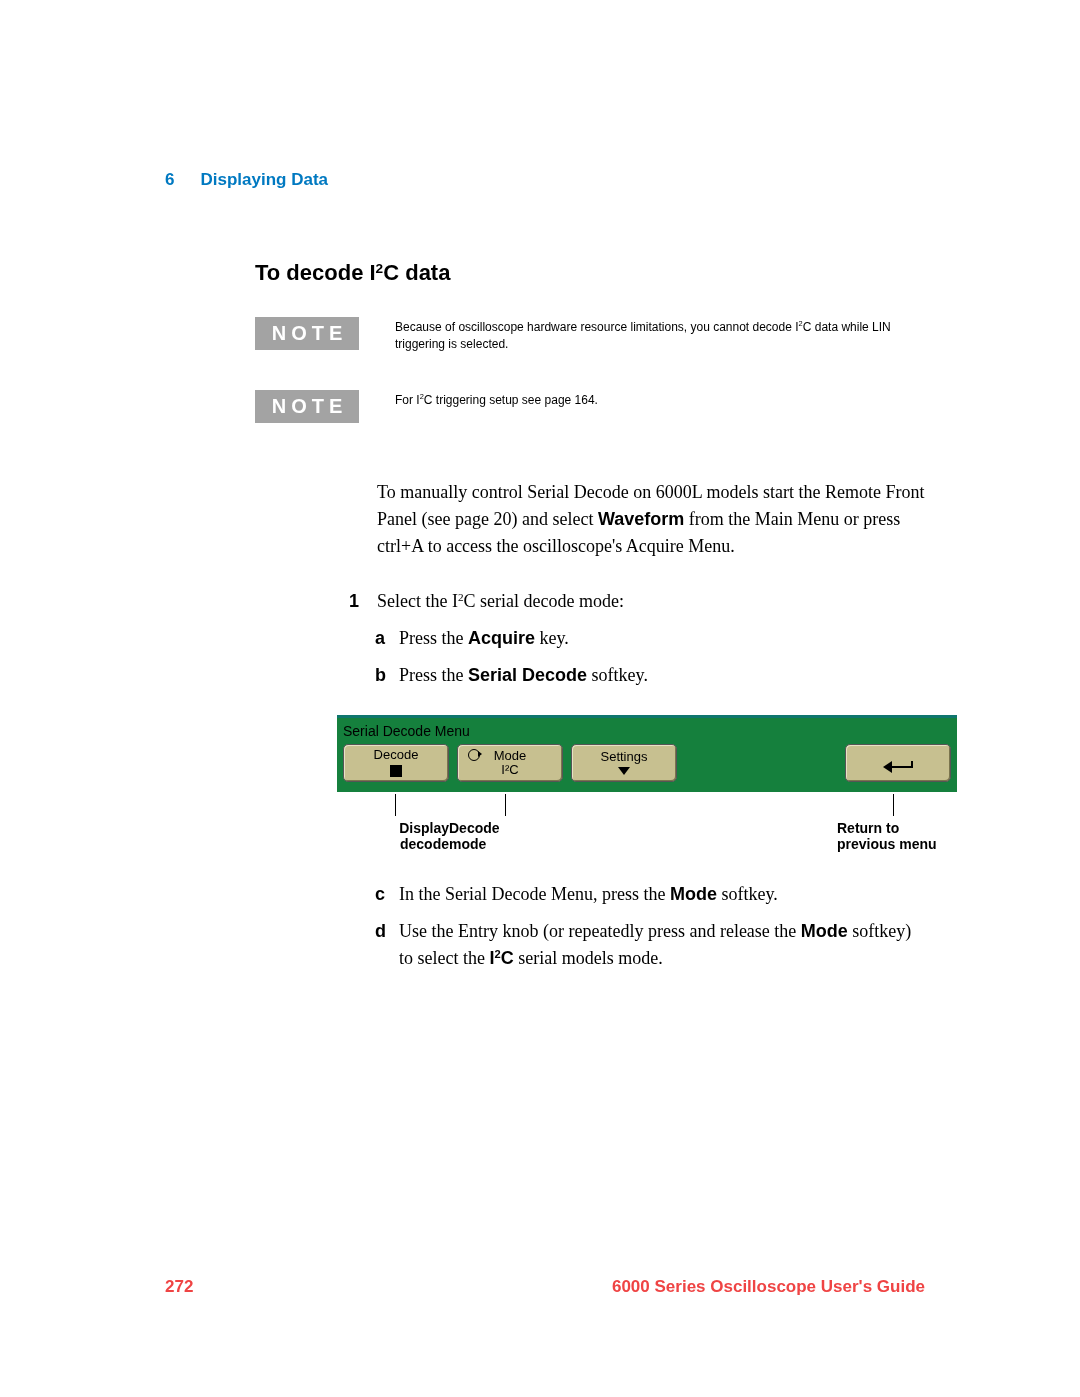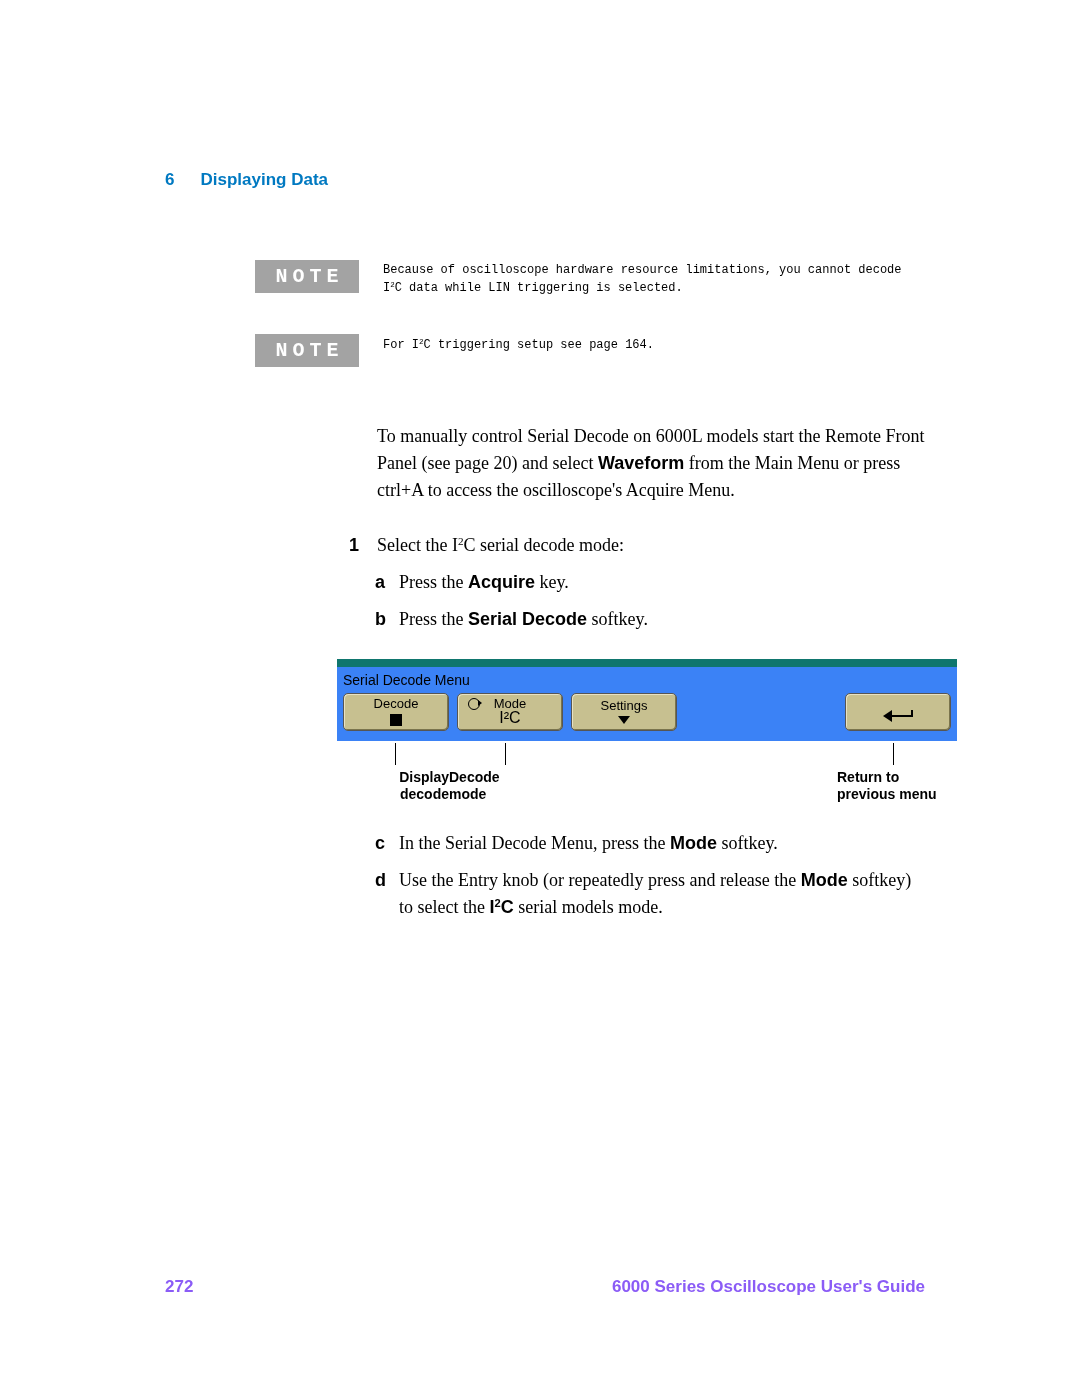--- a/index.html
+++ b/index.html
@@ -41,24 +41,23 @@
     font-size: 0.62em;
     vertical-align: super;
     position: relative;
     top: 0.1em;
   }
 
   
   .note-row {
     display: flex;
     align-items: flex-start;
-    gap: 24px;
+    gap: 36px;
     margin-bottom: 36px;
     margin-left: 90px;
-    font-family: Liberation Mono, monospace;
   }
   .note-badge {
     background: #a3a3a3;
     color: #ffffff;
     font-weight: 700;
     letter-spacing: 5px;
     font-size: 20px;
     width: 104px;
     text-align: center;
     padding: 5px 0 5px 5px;
@@ -122,22 +121,22 @@
     font-weight: 700;
   }
 
   
   .menu-figure {
     margin: 26px 0 28px 0;
     margin-left: -40px;
     width: 620px;
   }
   .menu-bar {
-    border-top: 8px solid #0f766e;
-    background: #3b82f6;
+    border-top: 3px solid #0f766e;
+    background: #15803d;
     padding: 3px 6px 10px 6px;
   }
   .menu-title {
     font-family: Arial, sans-serif;
     font-size: 14px;
     color: #000;
     margin-bottom: 2px;
   }
   .softkey-row {
     display: flex;
@@ -154,21 +153,21 @@
     box-shadow: inset 1px 1px 0 #e7e2c5, inset -1px -1px 0 #7a744d;
     display: flex;
     flex-direction: column;
     align-items: center;
     justify-content: center;
     font-family: Arial, sans-serif;
     font-size: 13px;
     line-height: 1.05;
     position: relative;
   }
-  .softkey .small { font-size: 16px; }
+  .softkey .small { font-size: 13px; }
   .softkey .arrow-down {
     width: 0; height: 0;
     border-left: 6px solid transparent;
     border-right: 6px solid transparent;
     border-top: 8px solid #000;
     margin-top: 3px;
   }
   .softkey .square-box {
     width: 10px; height: 10px;
     background: #000;
@@ -257,33 +256,36 @@
   
   .footer {
     position: absolute;
     bottom: 100px;
     left: 165px;
     right: 155px;
     display: flex;
     justify-content: space-between;
     font-size: 17px;
     font-weight: 700;
-    color: #8b5cf6;
+    color: #ef4444;
   }
 </style>
 </head>
 <body>
 
 <div class="page">
 
   <div class="running-header">
     <span class="chnum">6</span>
     <span>Displaying Data</span>
   </div>
 
+  <div class="heading">
+    <span>To decode I</span><sup class="i2c">2</sup><span>C data</span>
+  </div>
 
   <div class="note-row">
     <div class="note-badge">NOTE</div>
     <div class="note-text">
       <span>Because of oscilloscope hardware resource limitations, you cannot decode I</span><sup class="i2c">2</sup><span>C data while LIN triggering is selected.</span>
     </div>
   </div>
 
   <div class="note-row" style="margin-bottom:56px;">
     <div class="note-badge">NOTE</div>

